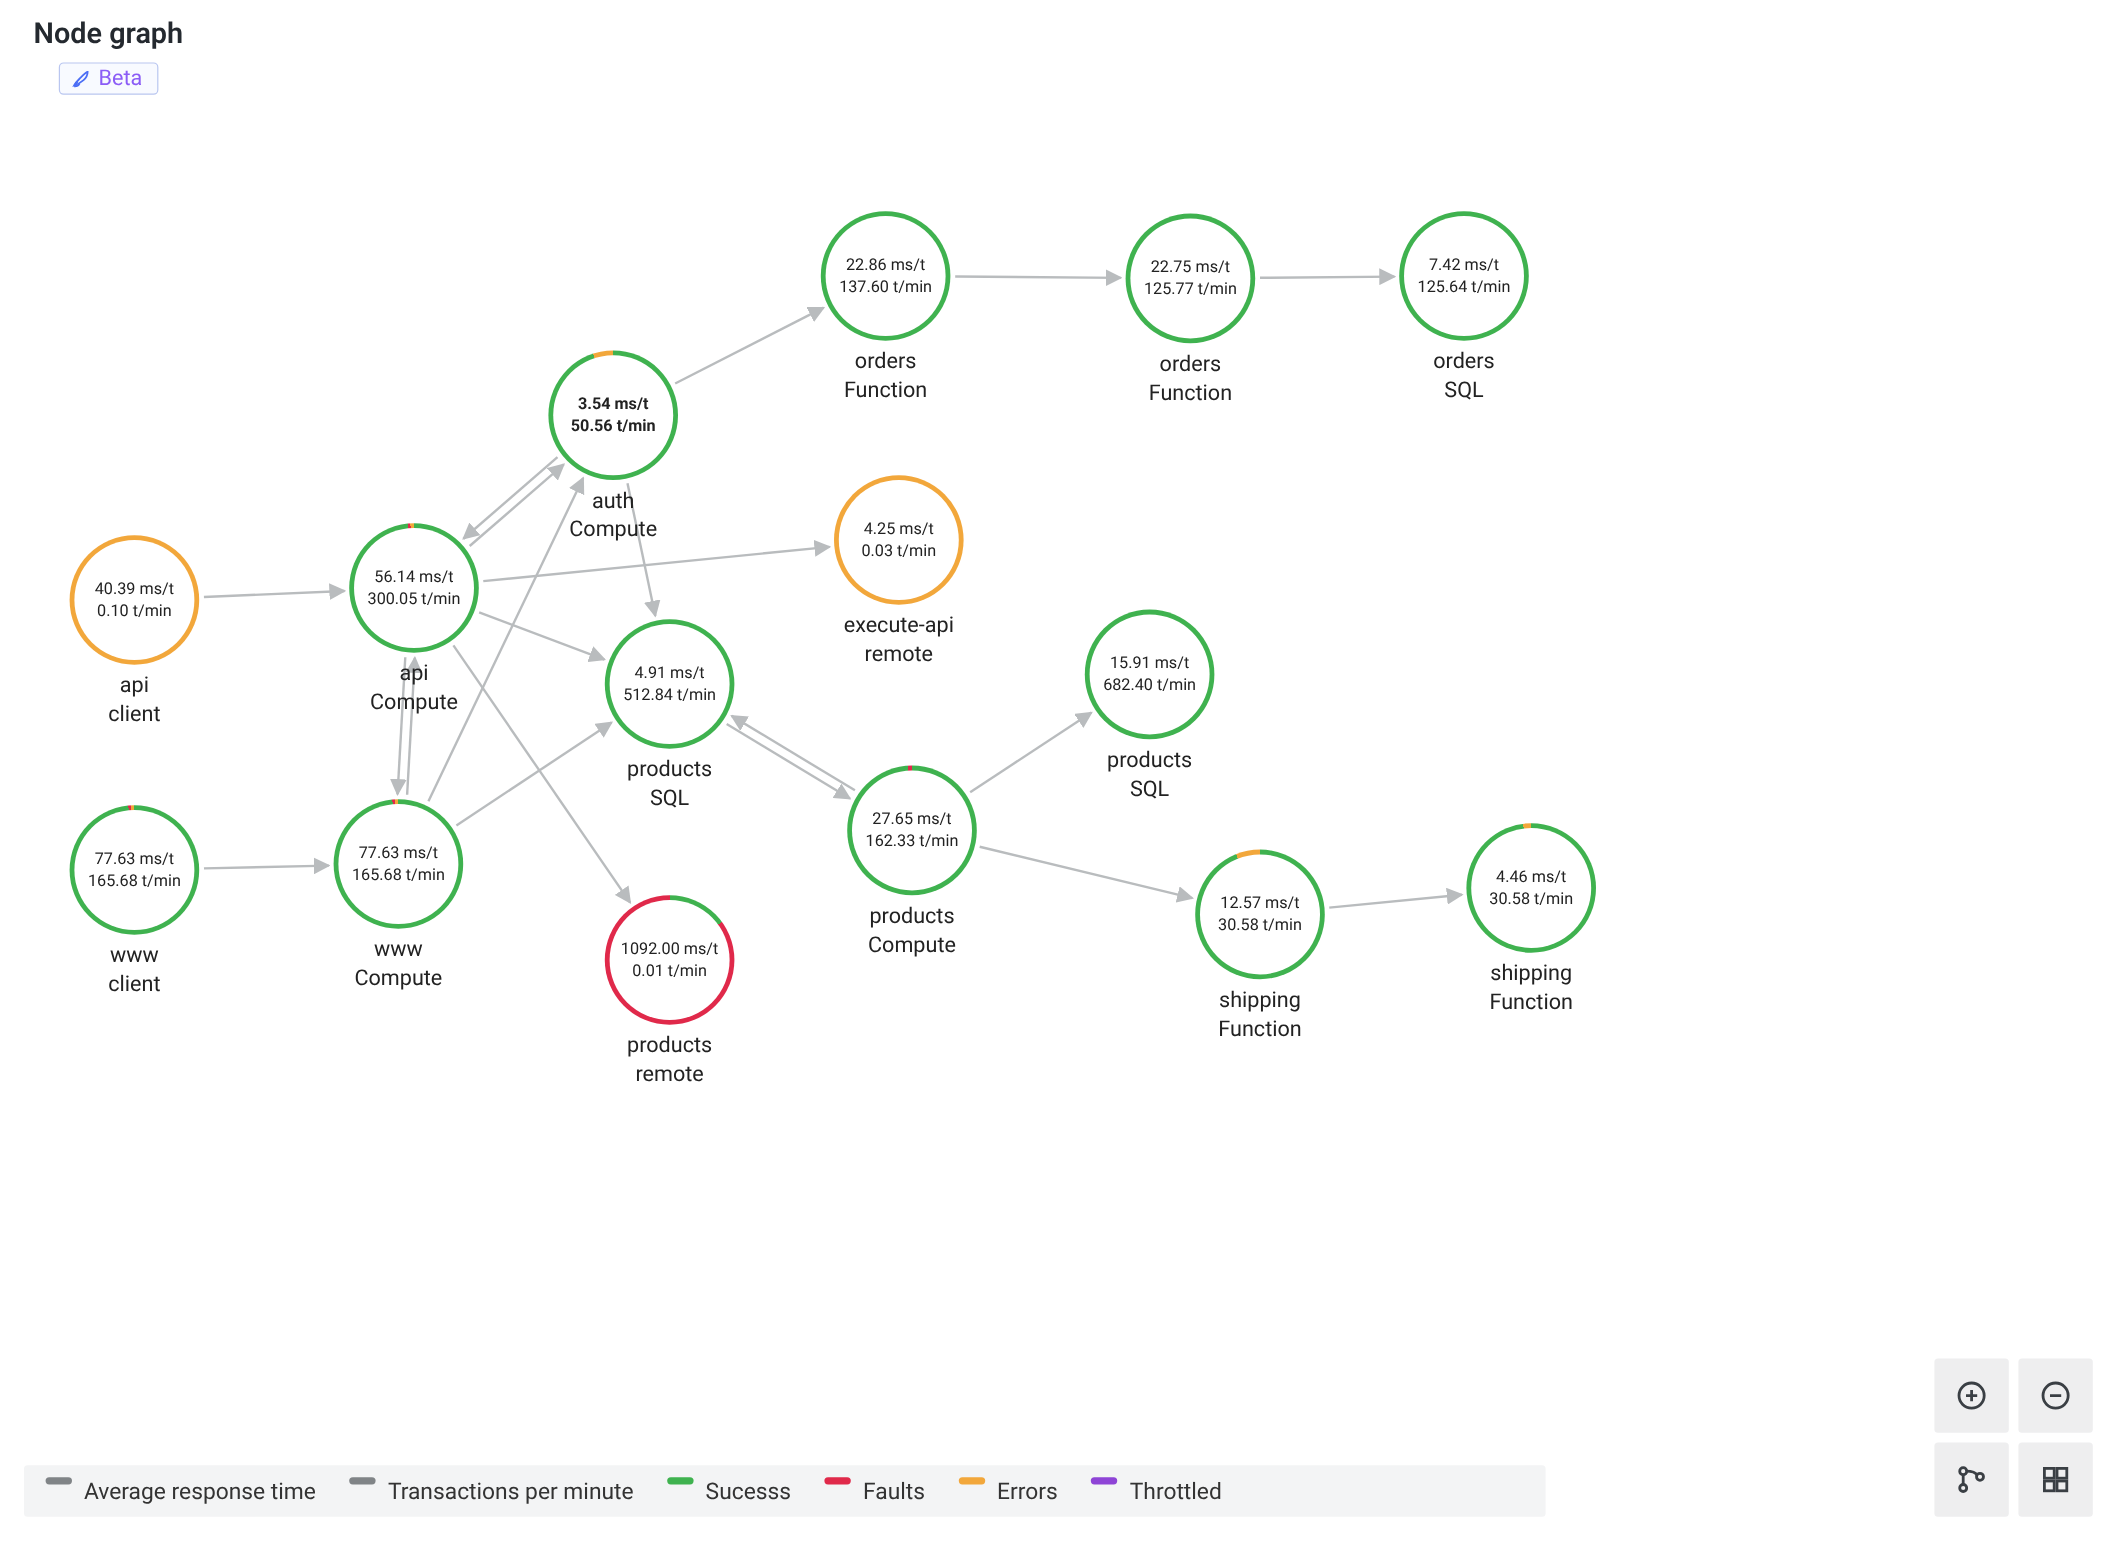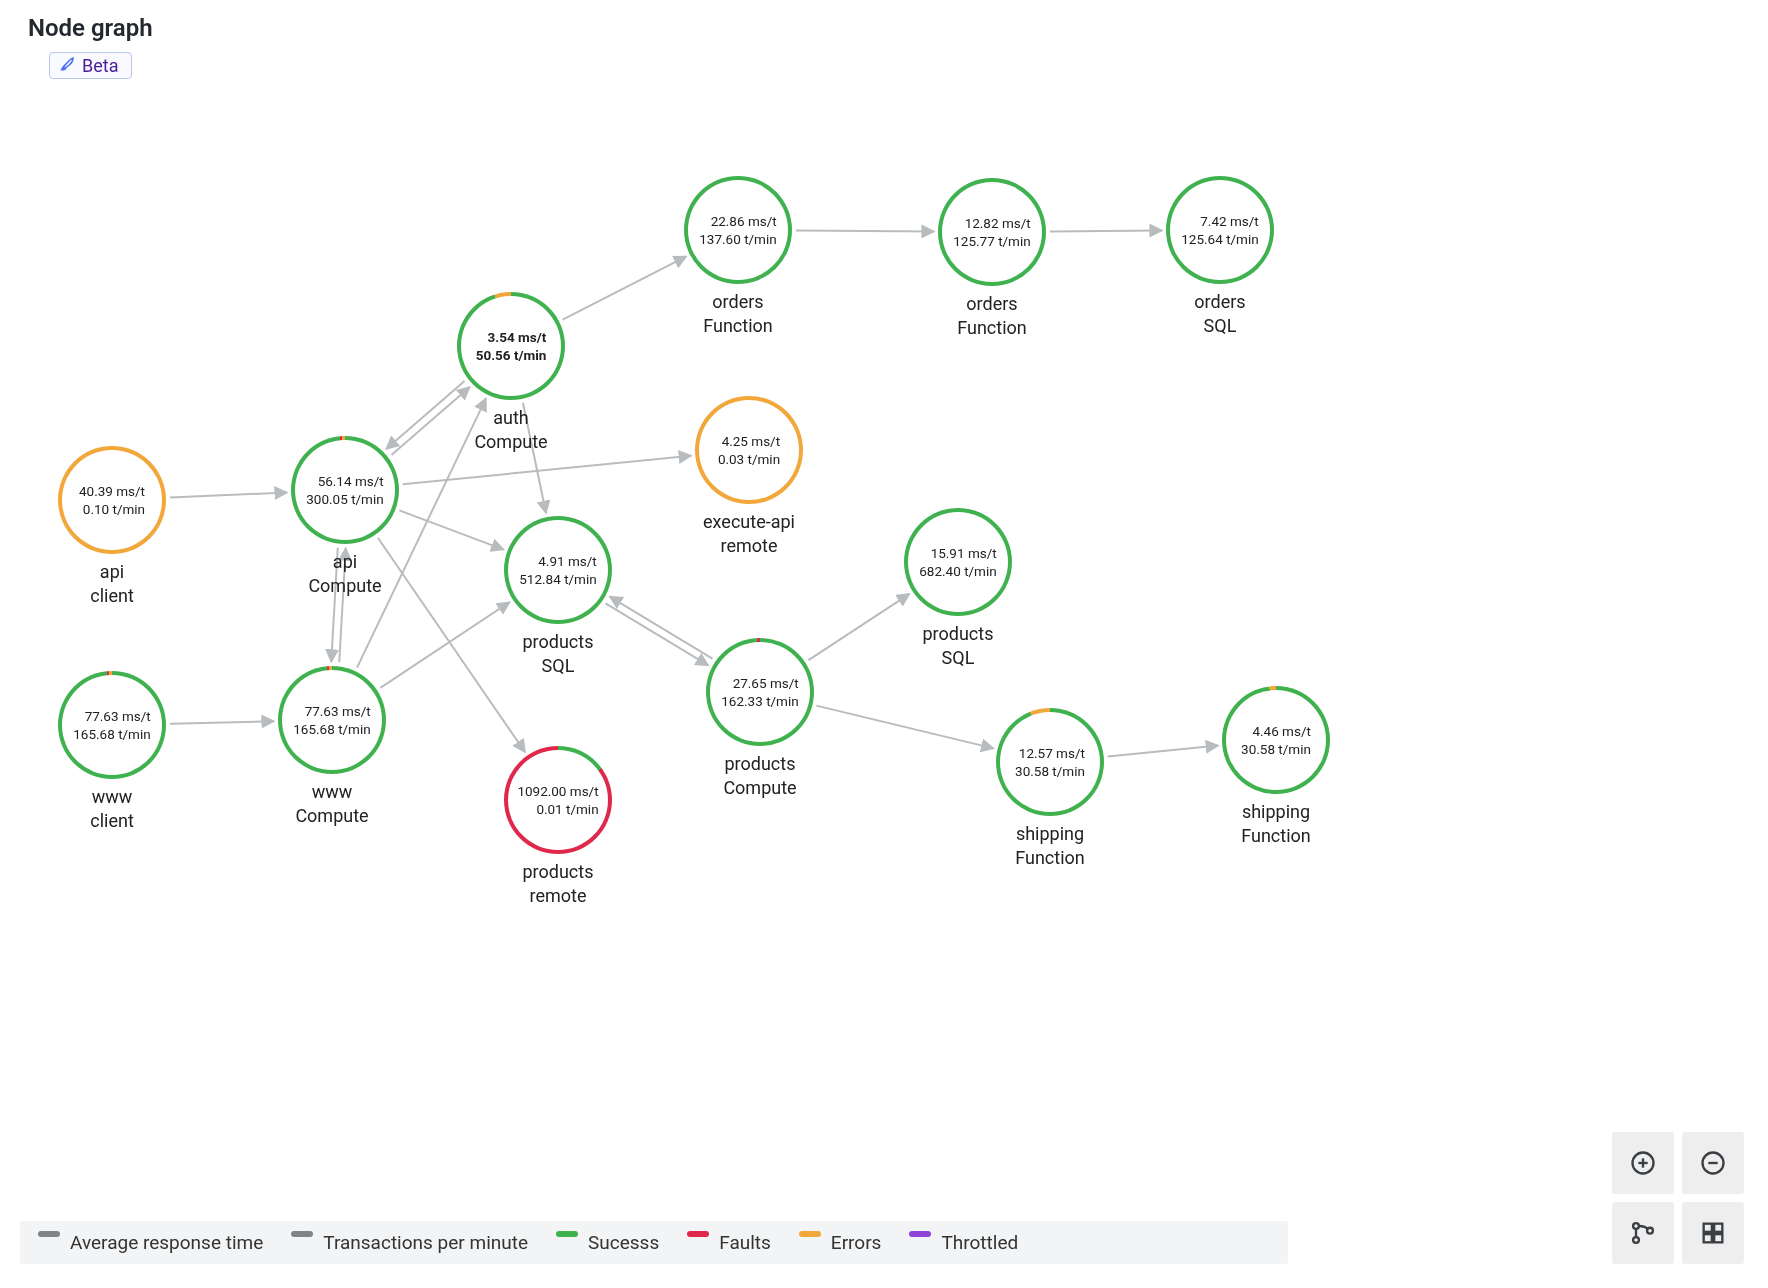--- a/index.html
+++ b/index.html
@@ -21,23 +21,24 @@
     gap: 10px;
     flex-direction: column;
   }
   .header .title {
     font-size: 24px;
     font-weight: 600;
     color: #24292f;
   }
   .beta-badge {
     display: inline-flex;
+    align-items: center;
     gap: 6px;
     font-size: 18px;
-    color: #4c1d95;
+    color: #8b5cf6;
     border: 1px solid #b9c6f0;
     border-radius: 4px;
     padding: 2px 12px 2px 8px;
     background: #f8faff;
   }
   .beta-badge svg {
     width: 18px;
     height: 18px;
     stroke: #4c6ef5;
     fill: none;
@@ -70,21 +71,21 @@
     inset: 4px;
     background: #fff;
     border-radius: 50%;
   }
   .node .inner {
     position: relative;
     z-index: 1;
     font-size: 13.5px;
     line-height: 1.35;
     color: #222;
-    text-align: right;
+    text-align: center;
   }
   .node .caption {
     margin-top: 6px;
     font-size: 18px;
     line-height: 1.35;
     color: #222;
   }
   svg.edges {
     position: absolute;
     inset: 0;
@@ -307,21 +308,21 @@
         </div>
       </div>
       <div class="caption">
         <div>products</div>
         <div>Compute</div>
       </div>
     </div>
     <div class="node" style="left: 992px; top: 232px;">
       <div class="ring" style="background: conic-gradient(rgb(63, 178, 79) 0%, rgb(63, 178, 79) 100%);">
         <div class="inner">
-          <div>12.82 ms/t</div>
+          <div>22.75 ms/t</div>
           <div>125.77 t/min</div>
         </div>
       </div>
       <div class="caption">
         <div>orders</div>
         <div>Function</div>
       </div>
     </div>
     <div class="node" style="left: 958px; top: 562px;">
       <div class="ring" style="background: conic-gradient(rgb(63, 178, 79) 0%, rgb(63, 178, 79) 100%);">

